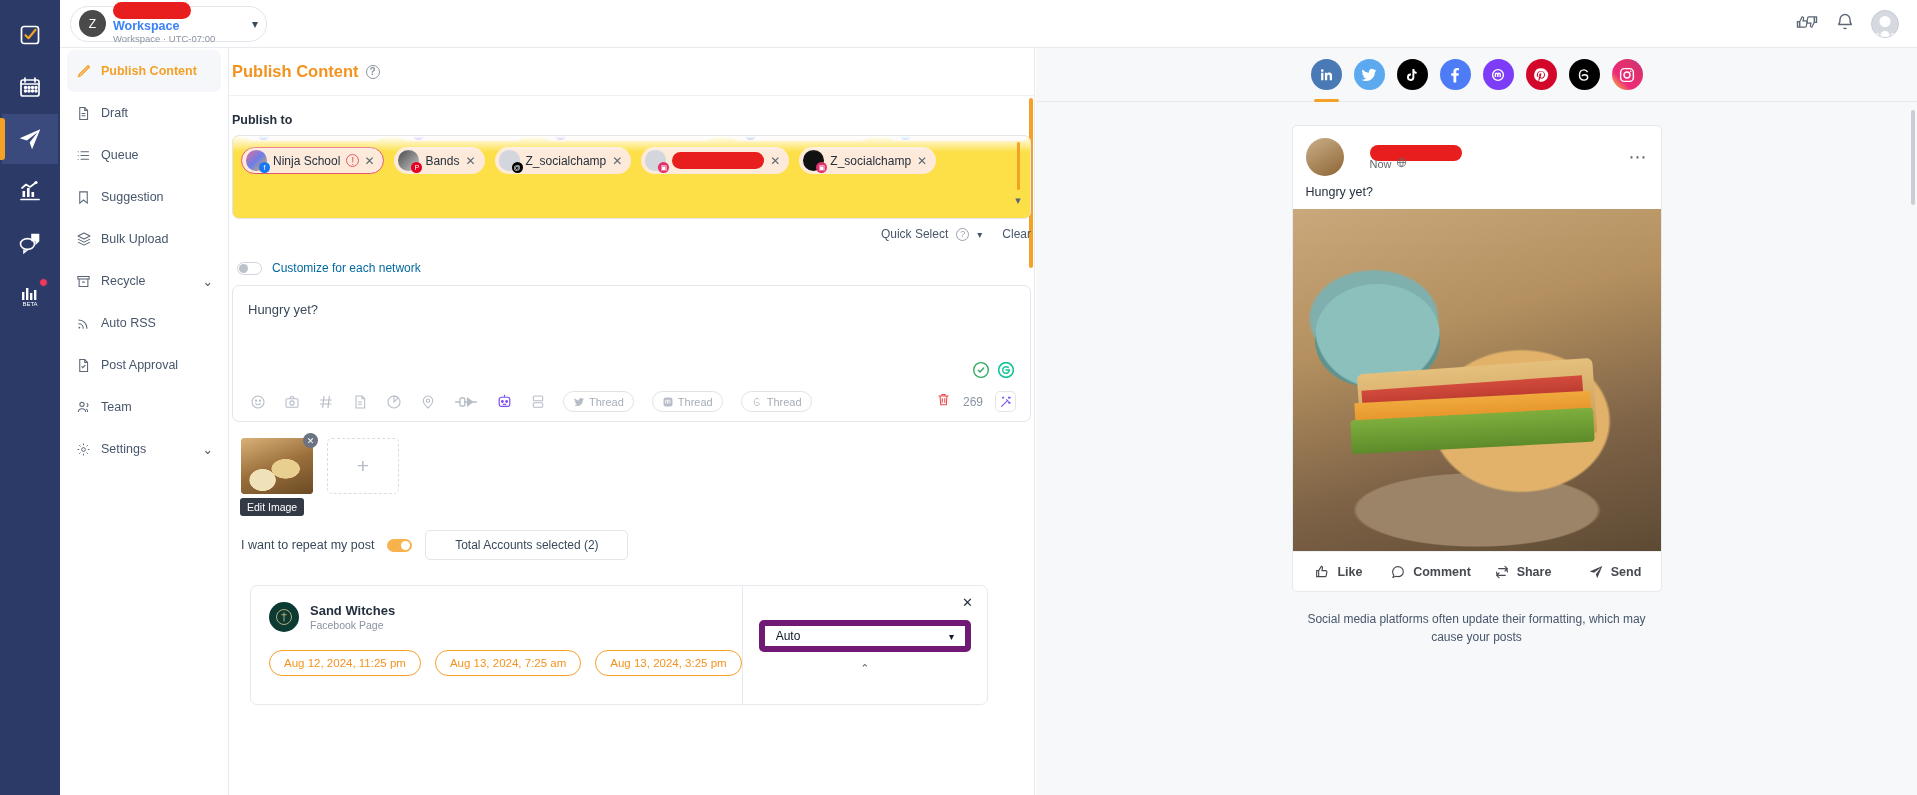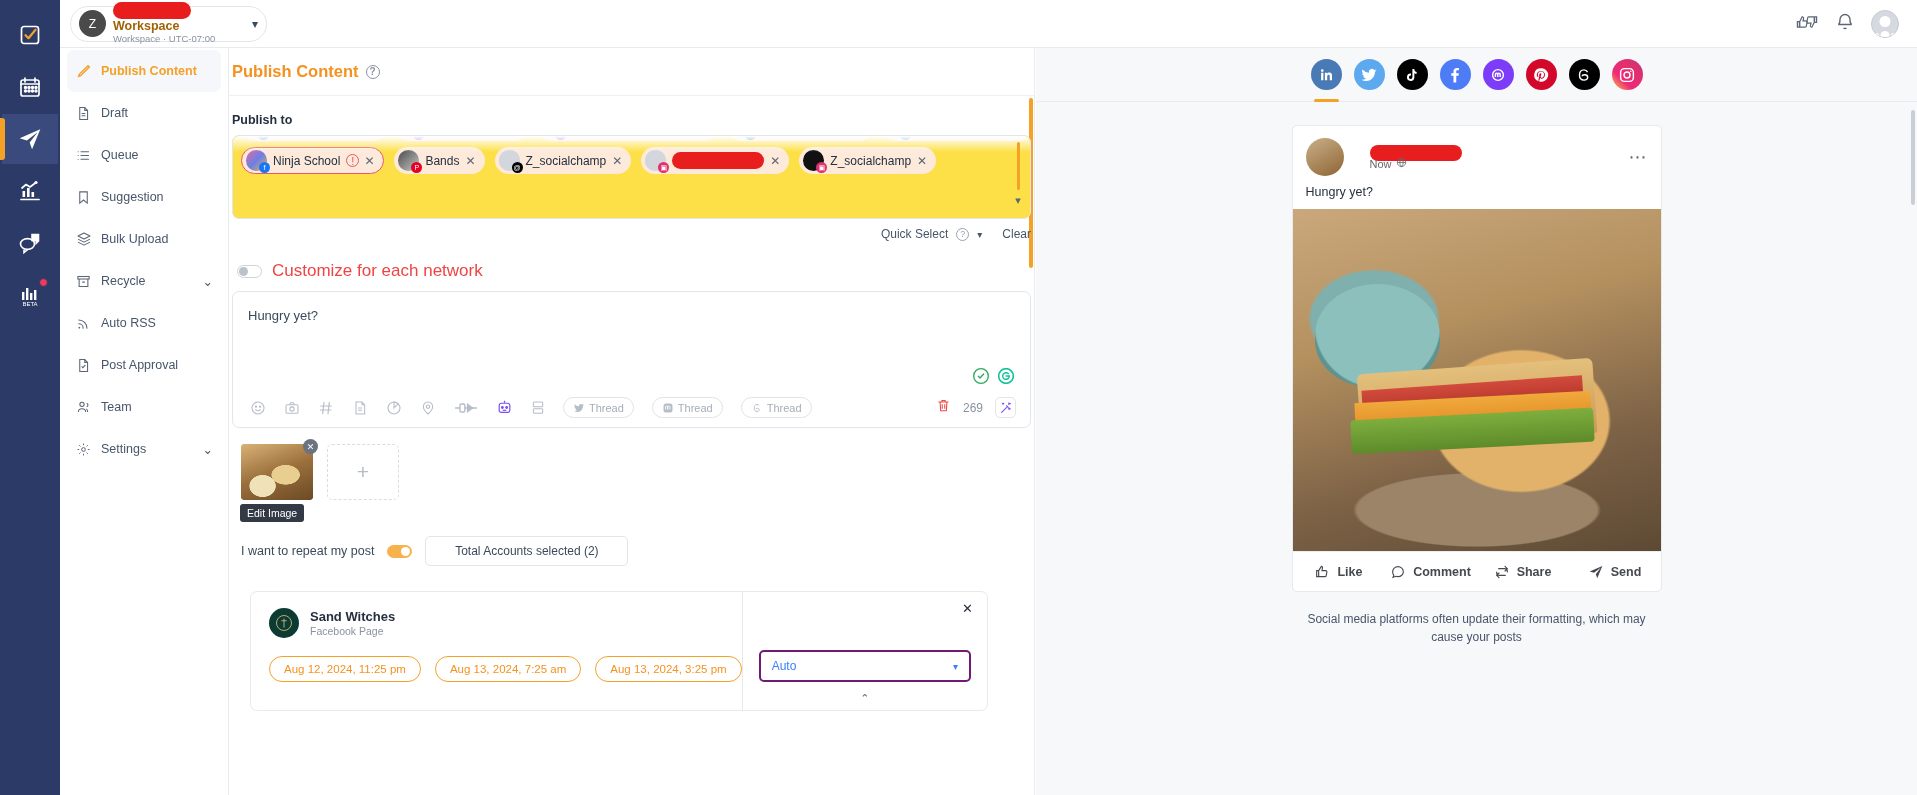--- a/index.html
+++ b/index.html
@@ -56,21 +56,21 @@
   .ws-picker {
     margin-left: 10px; width: 197px; height: 36px; border: 1px solid #e2e5ea;
     border-radius: 20px; display: flex; align-items: center; padding: 0 8px; cursor: pointer;
     background: #fff;
   }
   .ws-avatar {
     width: 27px; height: 27px; border-radius: 50%; background: #4a4a4a; color: #fff;
     display: flex; align-items: center; justify-content: center; font-size: 12px; flex-shrink: 0;
   }
   .ws-texts { margin-left: 7px; line-height: 1.15; flex: 1; min-width: 0;}
-  .ws-name { font-size: 12.5px; font-weight: bold; color: #a16207; position: relative; }
+  .ws-name { font-size: 12.5px; font-weight: bold; color: #3b82f6; position: relative; }
   .redact {
     display: inline-block; background: #e81e1e; border-radius: 9px; vertical-align: middle;
   }
   .ws-sub { font-size: 9.5px; color: #8a93a0; }
   .top-right { margin-left: auto; display: flex; align-items: center; gap: 16px; padding-right: 18px; }
   .top-avatar { width: 28px; height: 28px; border-radius: 50%; background: #d6dae0; border: 1px solid #c6ccd4; position: relative; overflow: hidden;}
   .top-avatar::after {
     content:""; position:absolute; left:50%; top:5px; transform: translateX(-50%);
     width:11px; height:11px; border-radius:50%; background:#fff;
     box-shadow: 0 14px 0 -1px #fff, -9px 15px 0 -2px #fff, 9px 15px 0 -2px #fff;
@@ -128,21 +128,21 @@
   .quick-sel { color: #47566a; cursor: pointer; }
   .qs-q { width: 13px; height: 13px; border-radius: 50%; border: 1.2px solid #9aa2ae; color: #9aa2ae;
           font-size: 9px; display: inline-flex; align-items: center; justify-content: center; }
   .clear-link { color: #47566a; cursor: pointer; }
 
   .customize-row { display: flex; align-items: center; gap: 10px; margin: 12px 0 10px 5px; }
   .toggle { width: 25px; height: 13px; border-radius: 8px; background: #fff; border: 1px solid #cfd4da; position: relative; cursor: pointer;}
   .toggle::after { content:""; position:absolute; left:1px; top:1px; width:9px; height:9px; border-radius:50%; background:#bcc2cb;}
   .toggle.on { background: #f8b24d; border-color: #f8b24d; }
   .toggle.on::after { left: auto; right: 1px; background: #fff; }
-  .customize-lbl { font-size: 17px; color: #ef4444; }
+  .customize-lbl { font-size: 12px; color: #0369a1; }
 
   .composer { border: 1px solid #e2e5ea; border-radius: 7px; background: #fff; }
   .composer-text { padding: 16px 15px; font-size: 13px; color: #3a4a5a; min-height: 76px; }
   .grammar-row { display: flex; justify-content: flex-end; gap: 9px; padding: 0 16px 6px 0; }
   .g-ico { width: 16px; height: 16px; border-radius: 50%; display:flex; align-items:center; justify-content:center; }
   .toolbar { display: flex; align-items: center; gap: 18px; padding: 7px 14px 9px 17px; }
   .tb-ico { color: #b7bdc7; cursor: pointer; display:flex; align-items:center;}
   .thread-pill {
     height: 21px; border: 1px solid #dfe2e7; border-radius: 12px; display: flex; align-items: center; gap: 4px;
     padding: 0 9px; font-size: 11px; color: #a6adb8; cursor: pointer;
@@ -194,22 +194,22 @@
   .rc-name { font-size: 13px; font-weight: bold; color: #25303f; line-height: 1.25; }
   .rc-sub { font-size: 10.5px; color: #8a93a0; }
   .date-pills { display: flex; gap: 14px; margin-top: 18px; }
   .date-pill {
     height: 26px; border: 1.2px solid #f4a127; border-radius: 14px; color: #f4921f; font-size: 11.5px;
     display: flex; align-items: center; padding: 0 14px; cursor: pointer; white-space: nowrap;
   }
   .rc-right { width: 262px; border-left: 1px solid #e6e9ed; position: relative; padding: 14px 16px 0 16px; }
   .rc-x { position: absolute; right: 14px; top: 9px; color: #25303f; font-size: 13px; cursor: pointer; }
   .rc-select {
-    margin-top: 44px; height: 32px; border: 2px solid #701a75; border-radius: 5px; display: flex;
-    align-items: center; padding: 0 11px; font-size: 12px; color: #3b82f6; cursor: pointer;
+    margin-top: 20px; height: 32px; border: 6px solid #701a75; border-radius: 5px; display: flex;
+    align-items: center; padding: 0 11px; font-size: 12px; color: #0f172a; cursor: pointer;
   }
   .rc-select .chev { margin-left: auto; font-size: 10px; }
   .rc-up { text-align: center; margin-top: 10px; color: #5b6676; font-size: 11px; }
 
   .center-scrollbar { position: absolute; right: 1px; top: 50px; width: 4px; height: 170px; background: #f4a127; border-radius: 2px; }
 
   
   .preview { position: absolute; left: 1036px; top: 48px; right: 0; bottom: 0; background: #f7f8fa; }
   .preview-tab {
     position: absolute; left: 4px; top: -48px; width: 108px; height: 48px; background: #fff;

